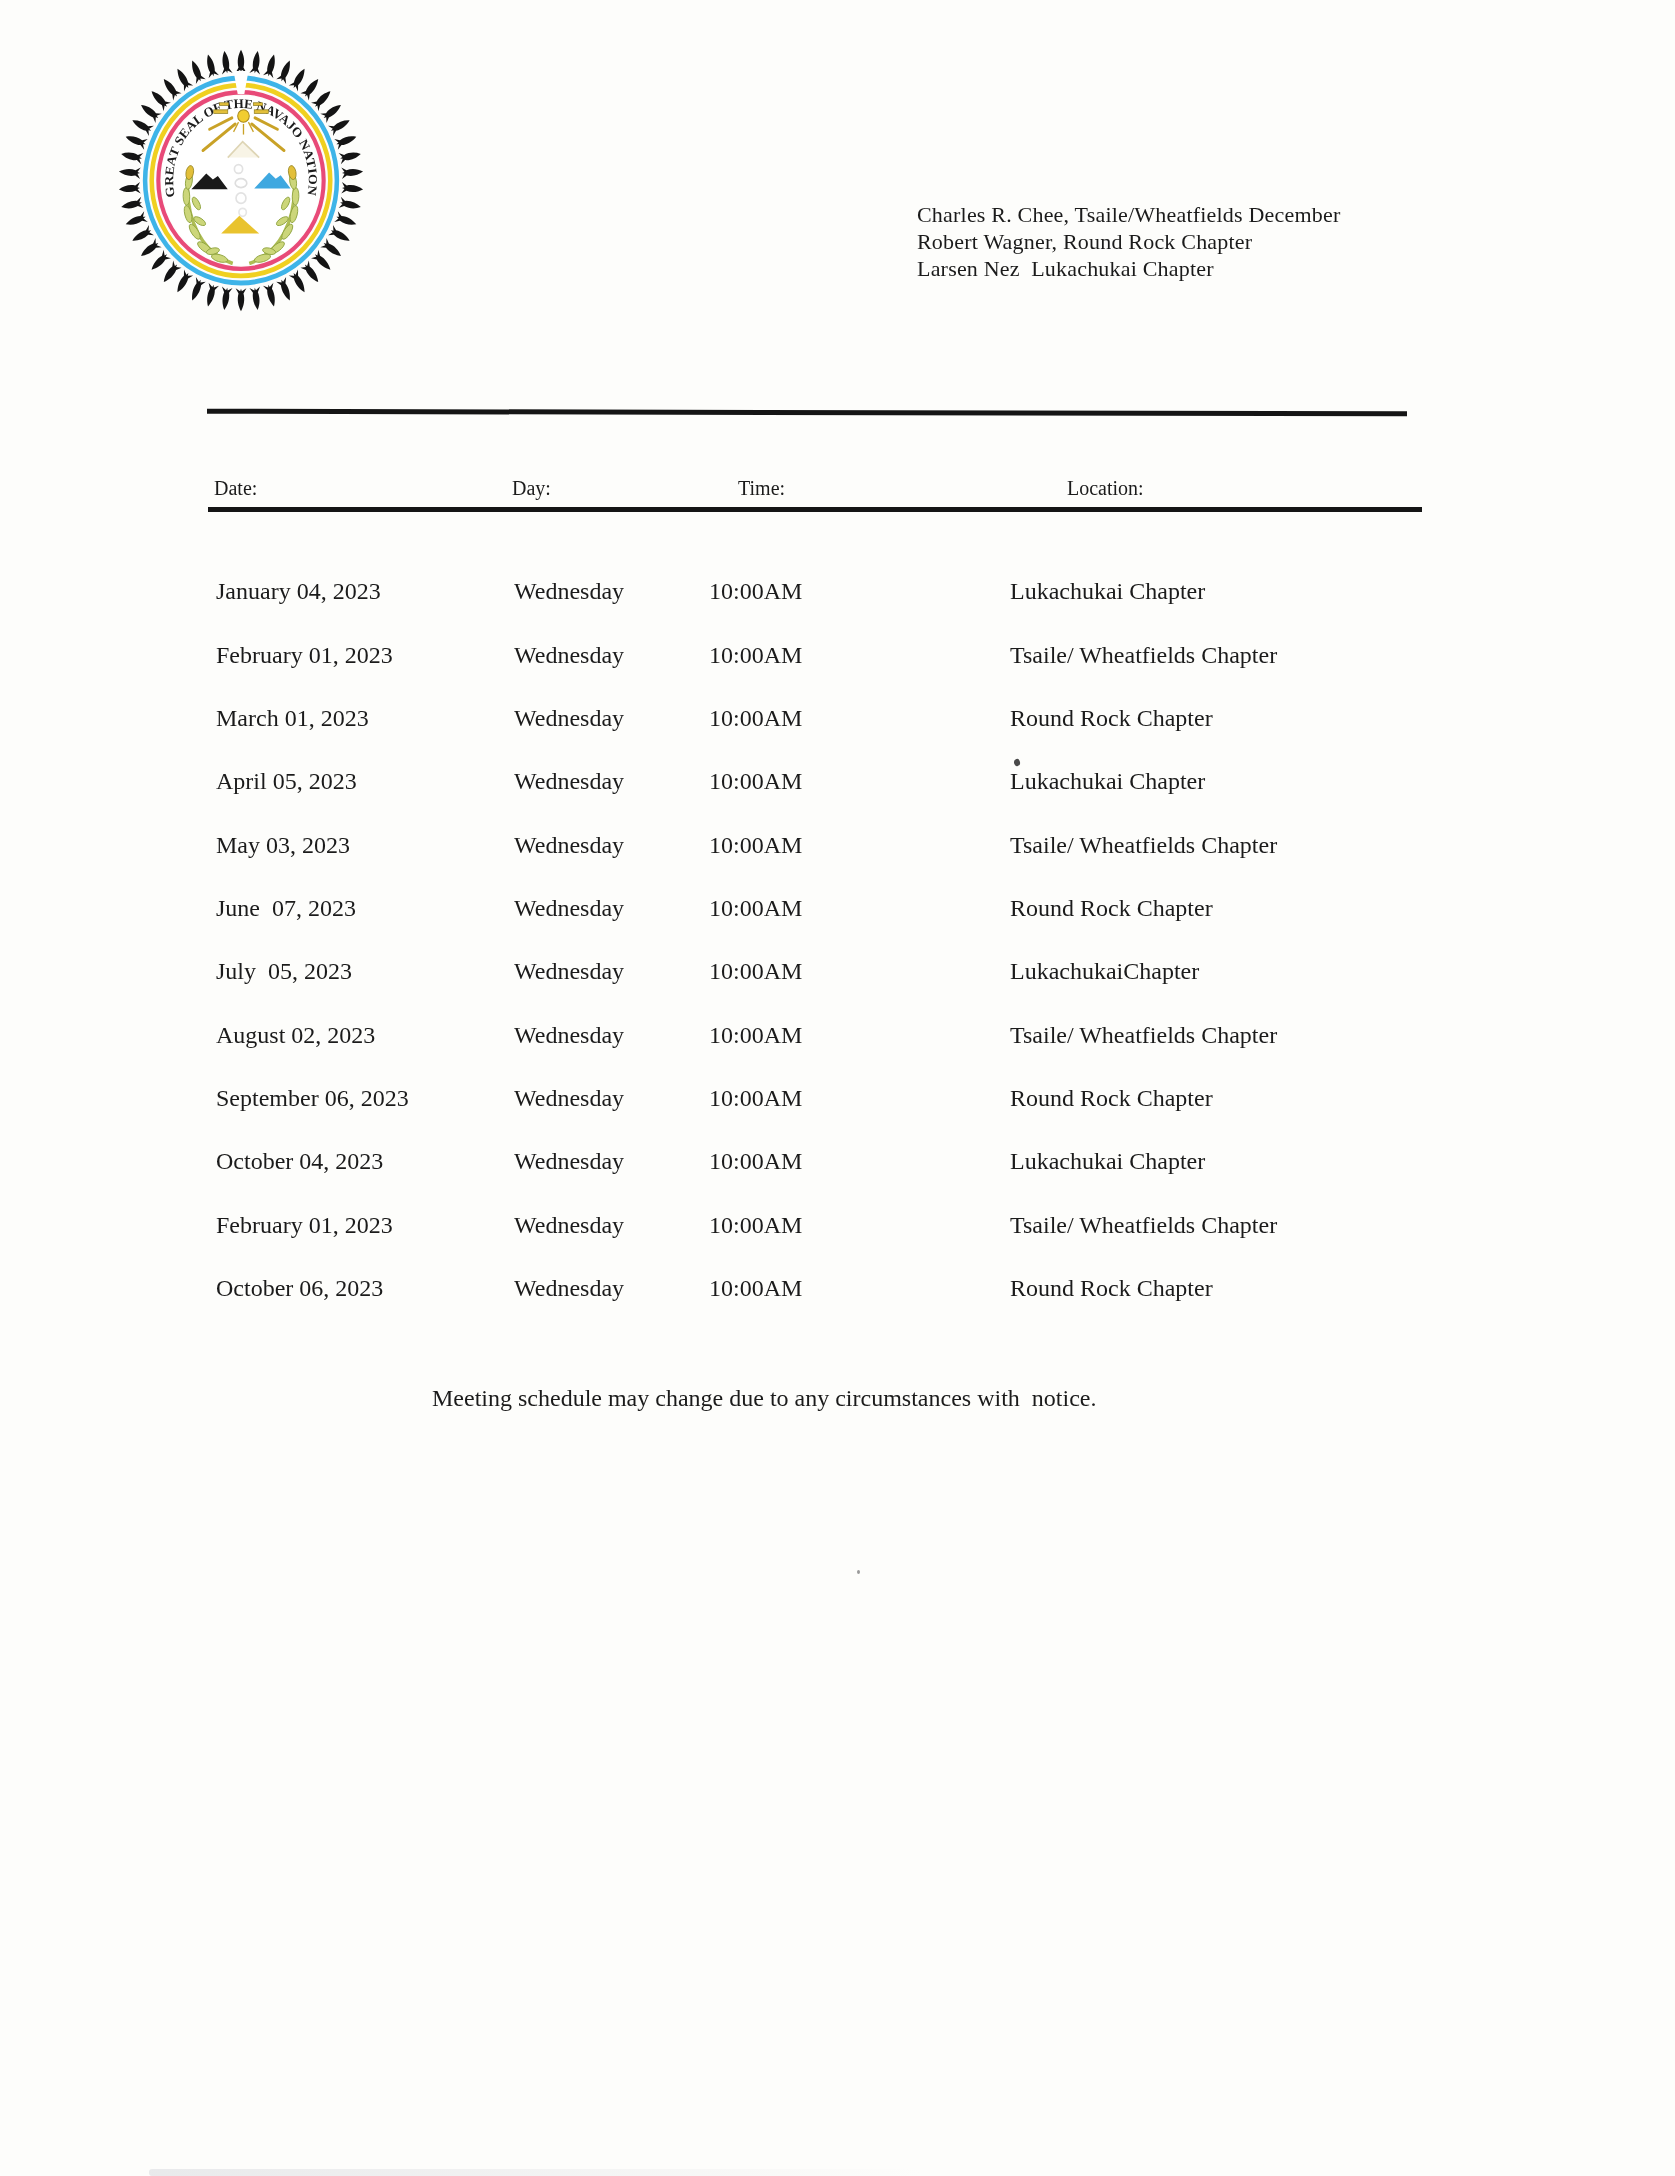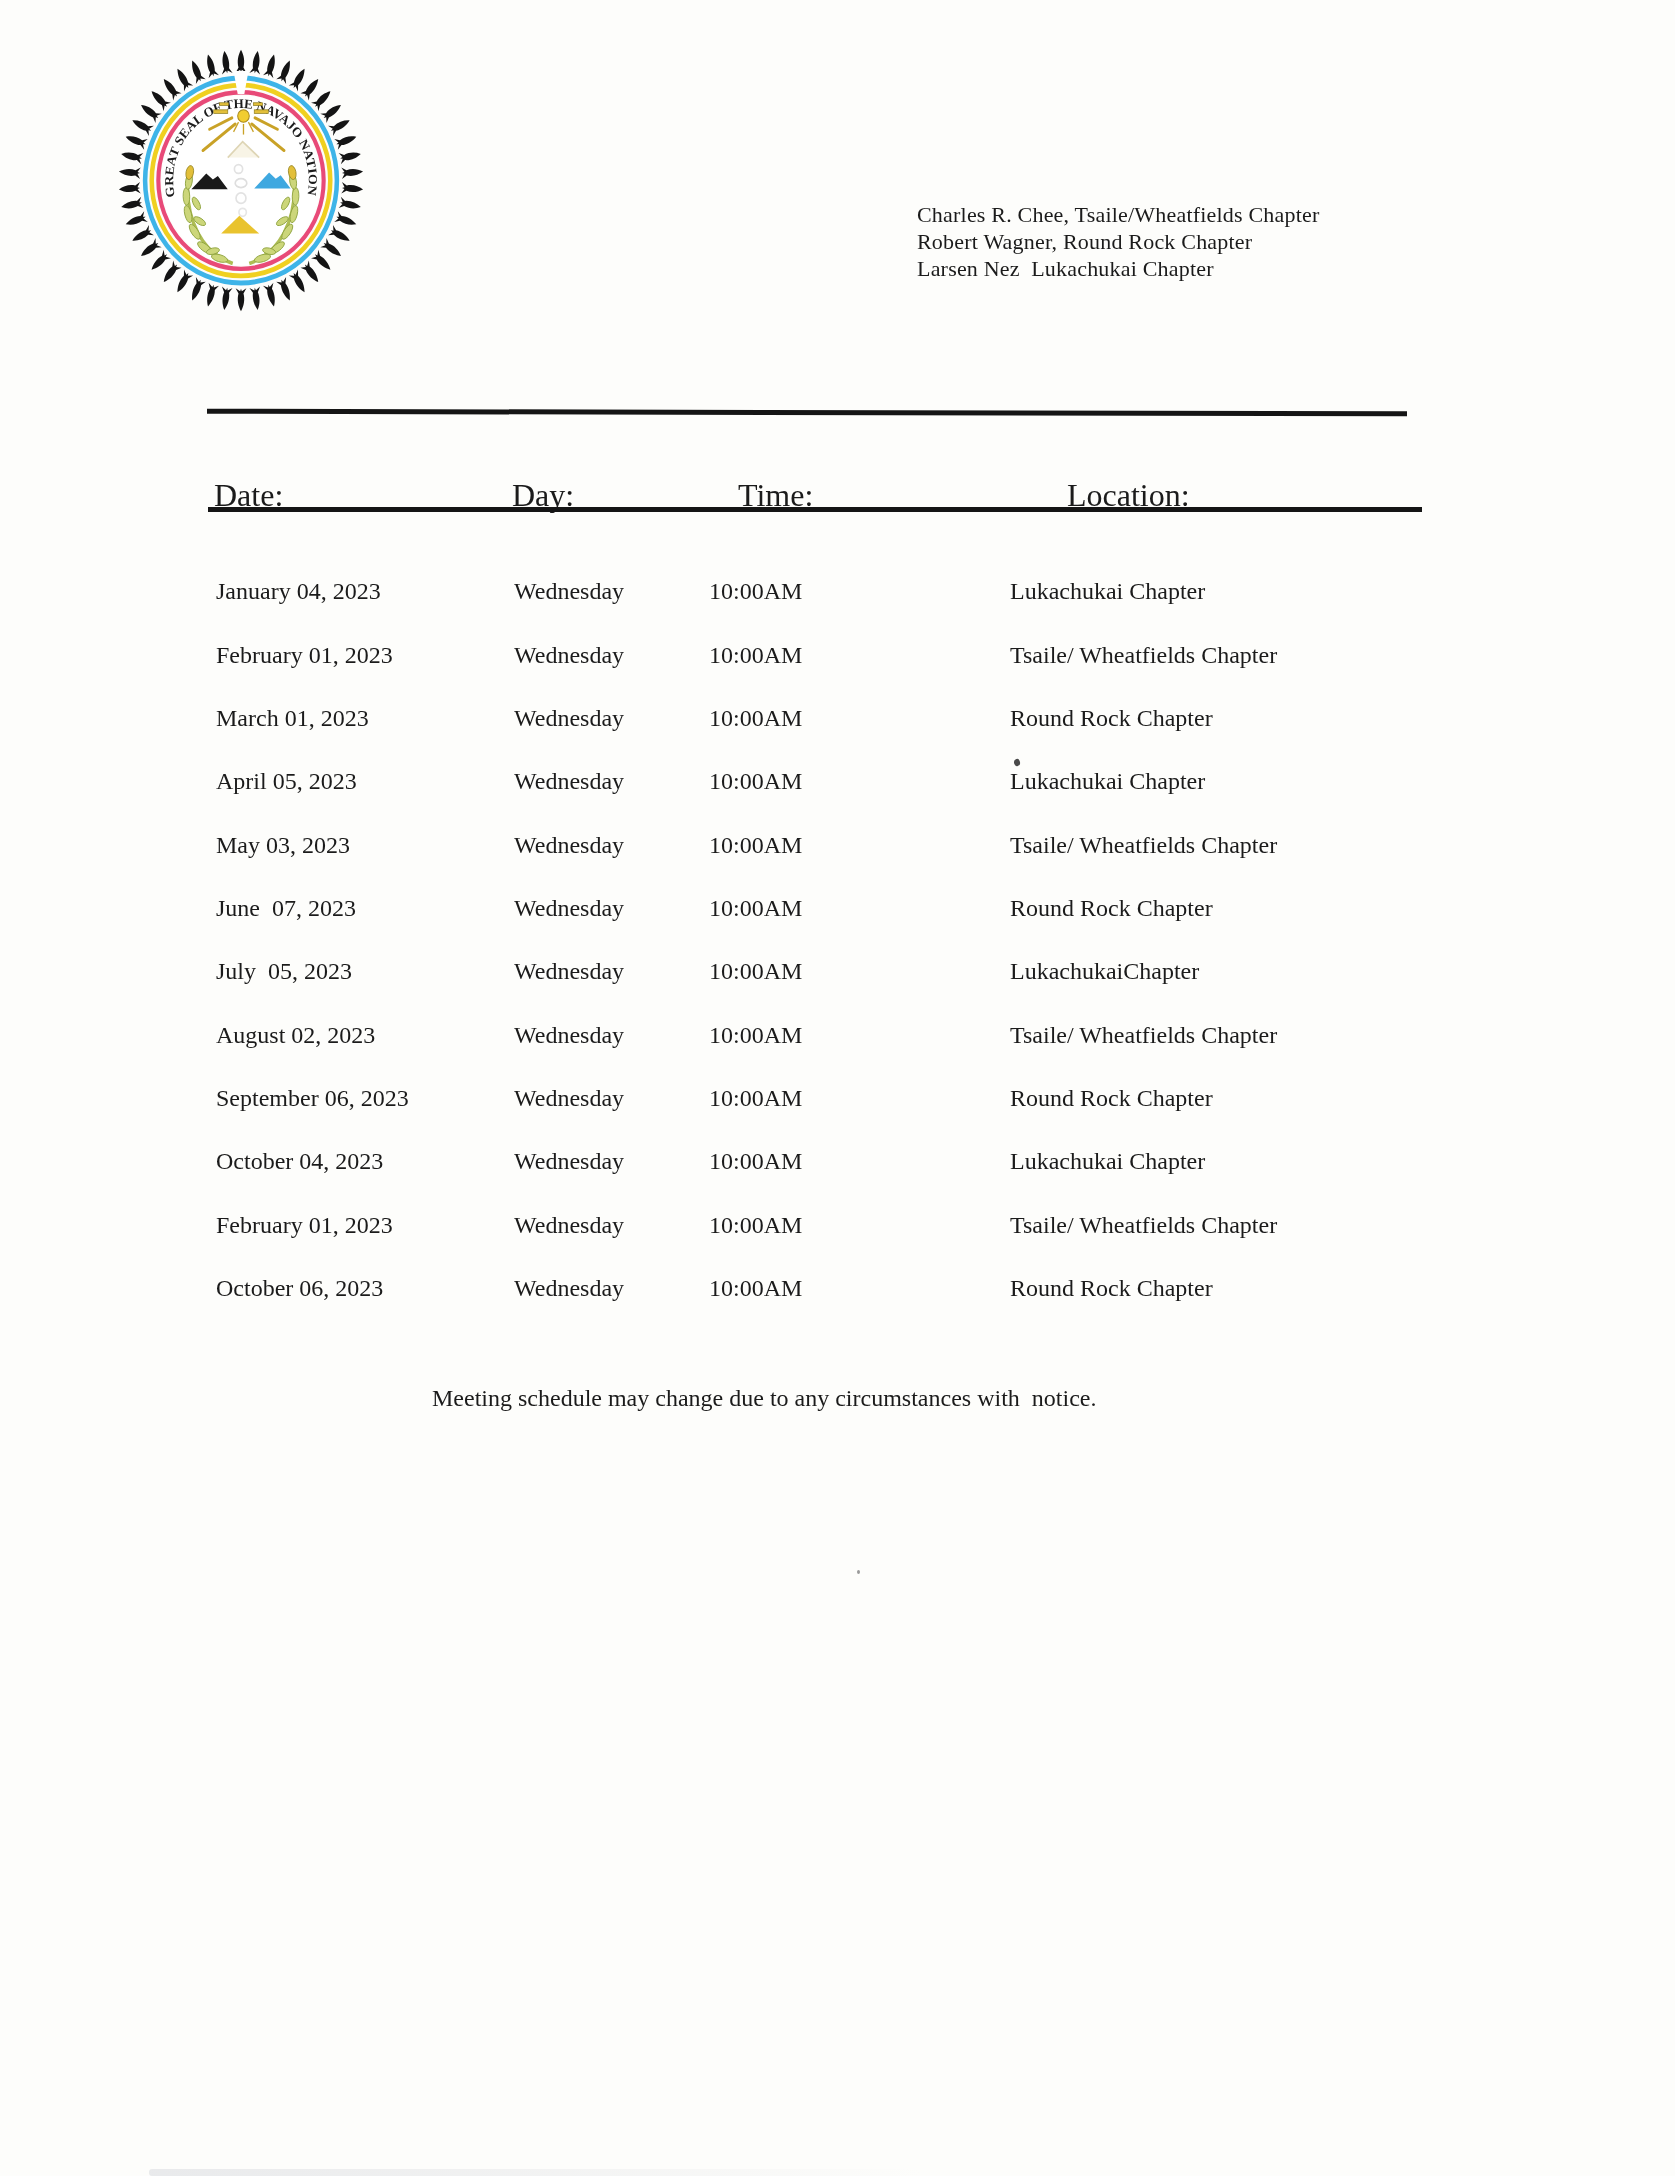--- a/index.html
+++ b/index.html
@@ -21,21 +21,21 @@
   
   .title{left:0; top:317px; width:1604px; text-align:center;
          font-size:30px; font-weight:bold; letter-spacing:-0.3px;}
 
   
   .rule-top{left:207px; top:410px; width:1200px; height:5px; background:#151515;
             transform:rotate(0.12deg);}
   .rule-head{left:208px; top:507px; width:1214px; height:5px; background:#151515;}
 
   
-  .thead span{position:absolute; top:477px; font-size:32px;}
+  .thead span{position:absolute; top:477px; font-size:20px;}
   .h-date{left:214px;} .h-day{left:512px;} .h-time{left:738px;} .h-loc{left:1067px;}
 
   
   .row{position:absolute; left:0; width:1675px; height:34px;}
   .row .c{position:absolute; top:0; font-size:24px; white-space:pre;}
   .c-date{left:216px;} .c-day{left:514px;} .c-time{left:709px;} .c-loc{left:1010px;}
 
   
   .note{left:432px; top:1366px; font-size:24px;margin-top:19px;}
 
@@ -176,21 +176,21 @@
         <ellipse cx="87" cy="151" rx="9" ry="4" transform="rotate(100 87 151)"></ellipse>
         <ellipse cx="116" cy="230" rx="8" ry="3.5" transform="rotate(-12 116 230)"></ellipse>
         <ellipse cx="100" cy="196" rx="8" ry="3.5" transform="rotate(30 100 196)"></ellipse>
         <ellipse cx="96" cy="176" rx="8" ry="3.5" transform="rotate(60 96 176)"></ellipse>
       </g>
       <ellipse cx="88" cy="141" rx="4.5" ry="8" transform="rotate(12 88 141)" fill="#e2bf3a" stroke="#8a7a1a" stroke-width="0.8"></ellipse>
     </g>
     </svg>
 
   <div class="abs officials">
-    <div class="pre">Charles R. Chee, Tsaile/Wheatfields Chapter</div>
+    <div class="pre">Charles R. Chee, Tsaile/Wheatfields December</div>
     <div class="pre">Robert Wagner, Round Rock Chapter</div>
     <div class="pre">Larsen Nez  Lukachukai Chapter</div>
   </div>
 
 
   <div class="abs rule-top"></div>
 
   <div class="thead">
     <span class="h-date">Date:</span>
     <span class="h-day">Day:</span>

